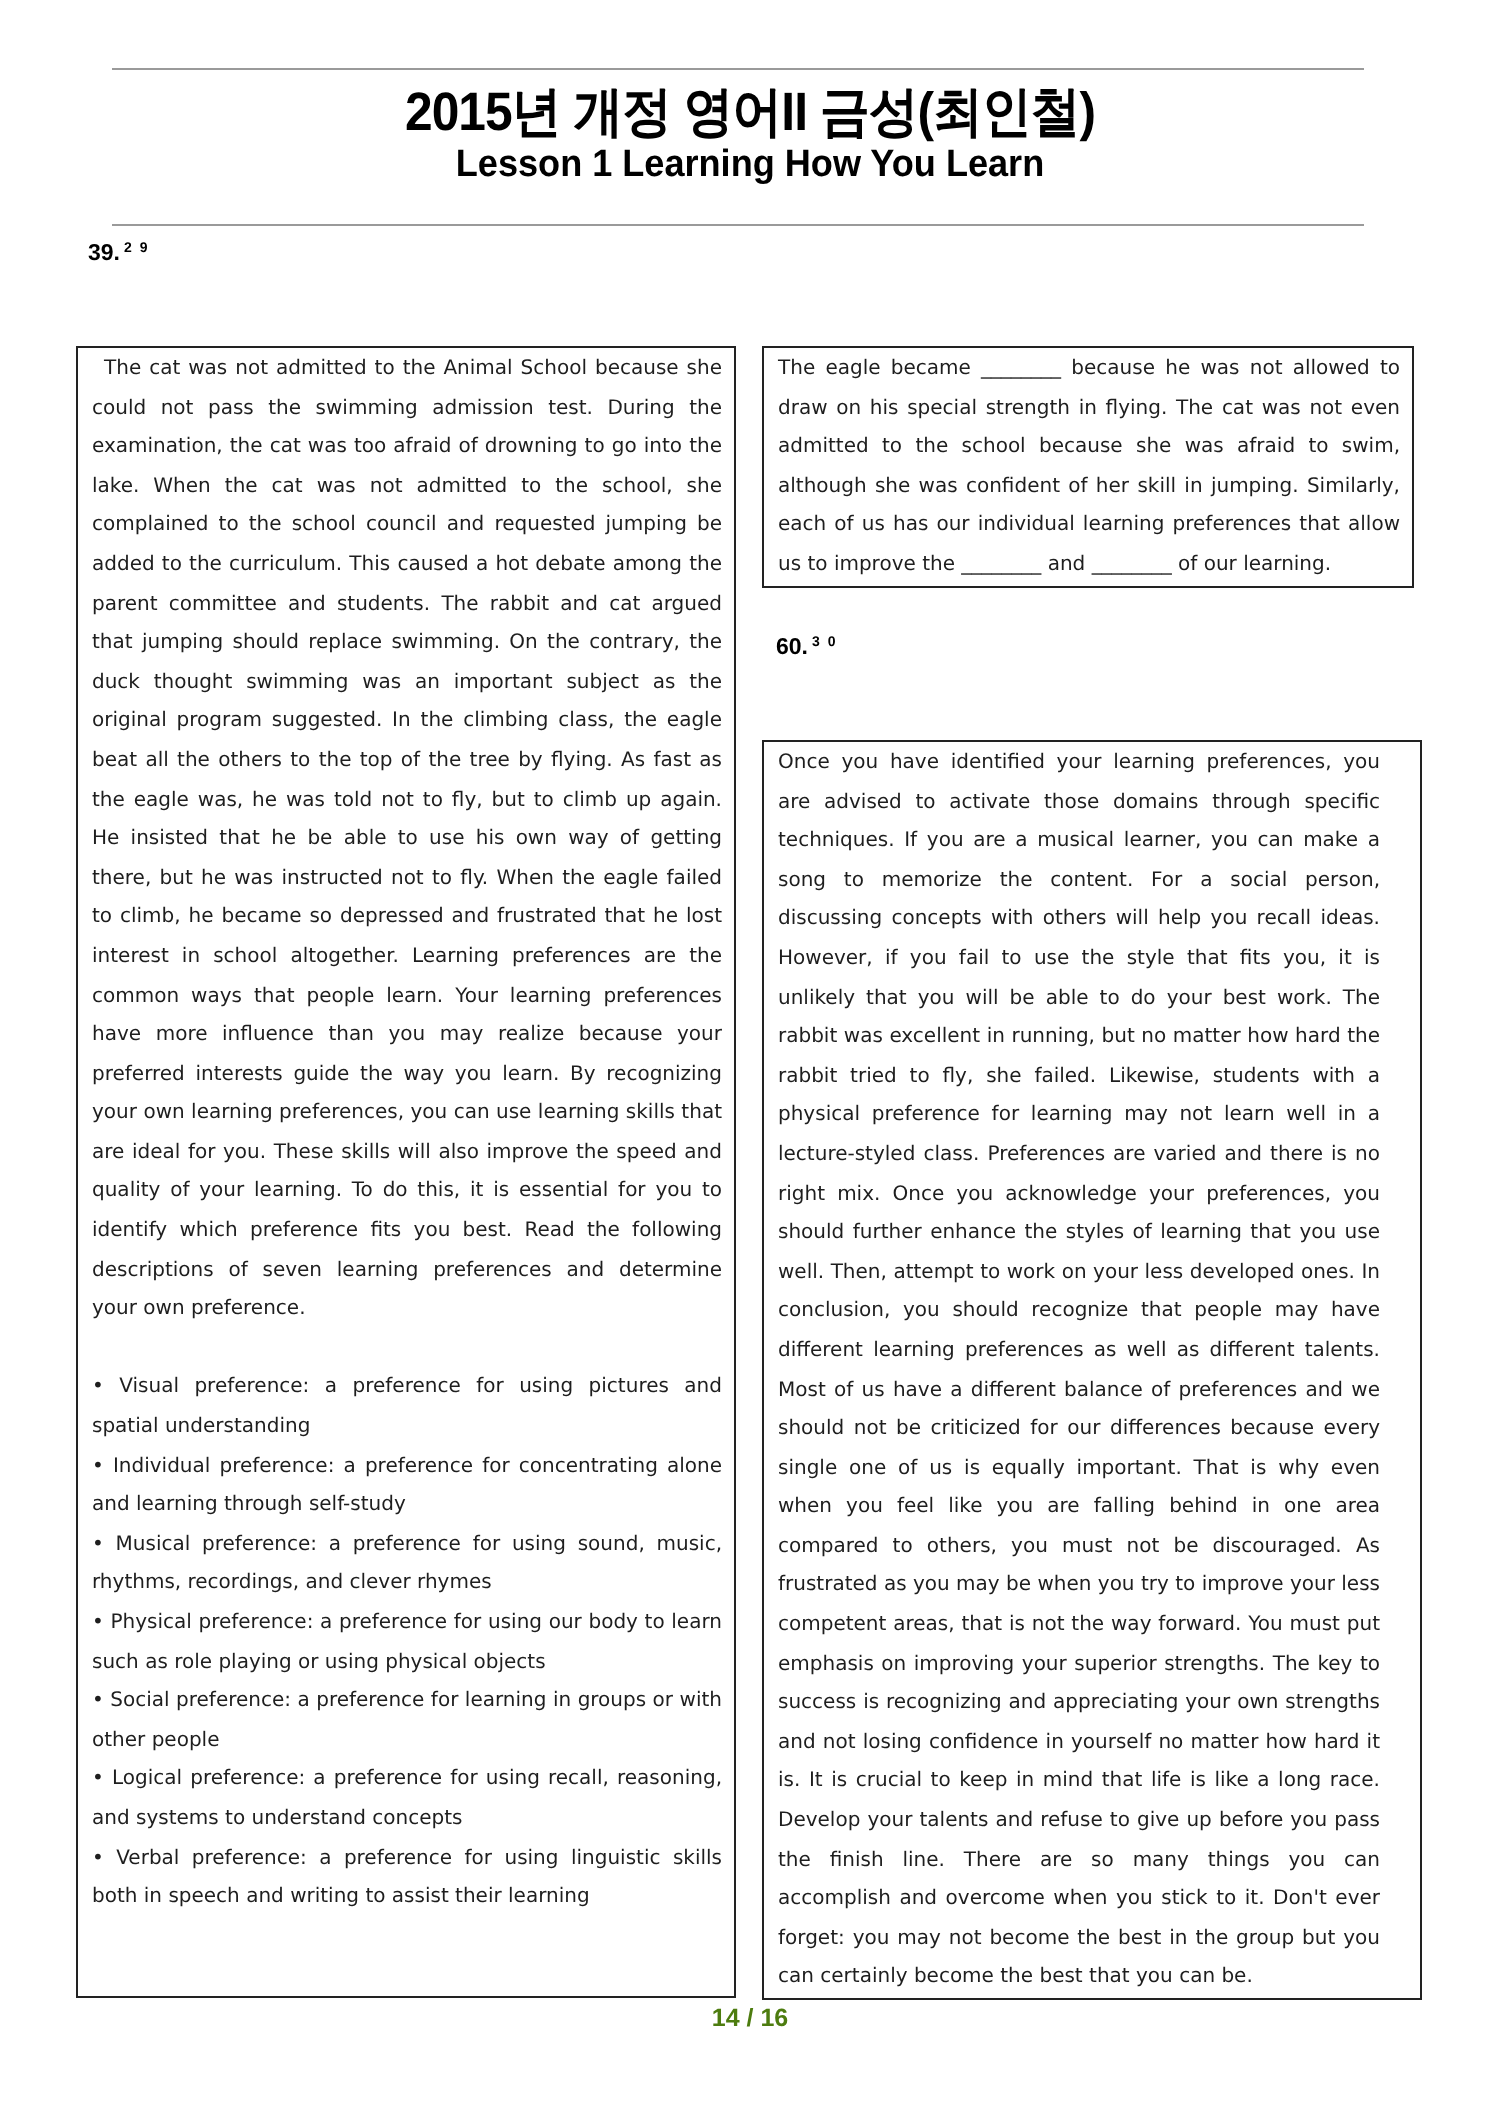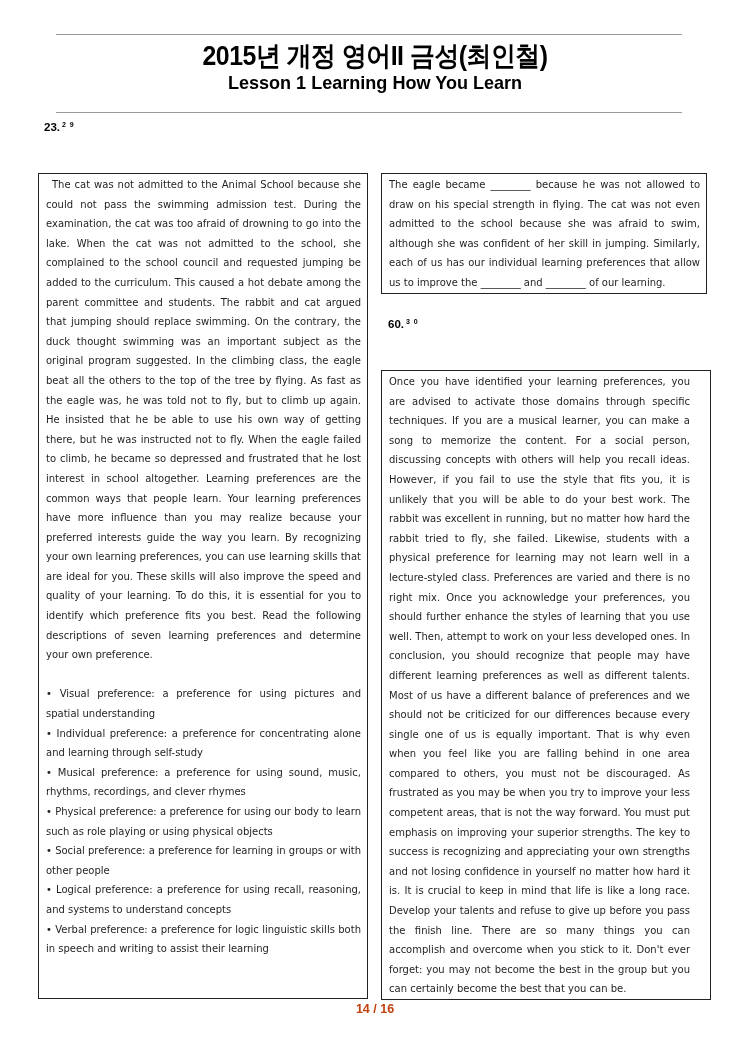--- a/index.html
+++ b/index.html
@@ -7,44 +7,44 @@
   .rule { position: absolute; left: 56px; width: 626px; height: 1px; background: #9a9a9a; }
   .title { position: absolute; left: 0; width: 750px; text-align: center; font-family: "Liberation Sans", sans-serif; font-weight: bold; color: #000; }
   .title-main { top: 38px; font-size: 27px; letter-spacing: -0.5px; transform: scaleX(0.92); }
   .title-sub { top: 72px; font-size: 19px; transform: scaleX(0.95); }
   .qnum { position: absolute; font-family: "Liberation Sans", sans-serif; font-weight: bold; font-size: 11.5px; color: #000; }
   .qnum sup { font-size: 7px; font-weight: bold; letter-spacing: 1px; vertical-align: 4px; margin-left: 2px; }
   .box { position: absolute; border: 1px solid #222; box-sizing: border-box; font-family: "DejaVu Sans", sans-serif; font-size: 10px; line-height: 19.6px; text-align: justify; color: #1e1e1e; margin-top: 36px; }
   .box p { margin: 0; }
   .indent { text-indent: 6px; }
   .blank-line { height: 19.6px; }
-  .footer { position: absolute; top: 1002px; left: 0; width: 750px; text-align: center; font-family: "Liberation Sans", sans-serif; font-weight: bold; font-size: 12.5px; color: #c2410c; }
+  .footer { position: absolute; top: 1002px; left: 0; width: 750px; text-align: center; font-family: "Liberation Sans", sans-serif; font-weight: bold; font-size: 12.5px; color: #4d7c0f; }
 </style>
 </head>
 <body>
 
 <div class="rule" style="top:34px;"></div>
 <div class="title title-main">2015년 개정 영어II 금성(최인철)</div>
 <div class="title title-sub">Lesson 1 Learning How You Learn</div>
 <div class="rule" style="top:112px;"></div>
 
 <div class="qnum" style="top:121px; left:44px;">
-  <span>23.</span><sup>2 9</sup>
+  <span>39.</span><sup>2 9</sup>
 </div>
 
 <div class="box" style="left:38px; top:137px; width:330px; height:826px; padding:1px 6px 0 7px;">
   <p class="indent">The cat was not admitted to the Animal School because she could not pass the swimming admission test. During the examination, the cat was too afraid of drowning to go into the lake. When the cat was not admitted to the school, she complained to the school council and requested jumping be added to the curriculum. This caused a hot debate among the parent committee and students. The rabbit and cat argued that jumping should replace swimming. On the contrary, the duck thought swimming was an important subject as the original program suggested. In the climbing class, the eagle beat all the others to the top of the tree by flying. As fast as the eagle was, he was told not to fly, but to climb up again. He insisted that he be able to use his own way of getting there, but he was instructed not to fly. When the eagle failed to climb, he became so depressed and frustrated that he lost interest in school altogether. Learning preferences are the common ways that people learn. Your learning preferences have more influence than you may realize because your preferred interests guide the way you learn. By recognizing your own learning preferences, you can use learning skills that are ideal for you. These skills will also improve the speed and quality of your learning. To do this, it is essential for you to identify which preference fits you best. Read the following descriptions of seven learning preferences and determine your own preference.</p>
   <div class="blank-line"></div>
   <p>• Visual preference: a preference for using pictures and spatial understanding</p>
   <p>• Individual preference: a preference for concentrating alone and learning through self-study</p>
   <p>• Musical preference: a preference for using sound, music, rhythms, recordings, and clever rhymes</p>
   <p>• Physical preference: a preference for using our body to learn such as role playing or using physical objects</p>
   <p>• Social preference: a preference for learning in groups or with other people</p>
   <p>• Logical preference: a preference for using recall, reasoning, and systems to understand concepts</p>
-  <p>• Verbal preference: a preference for logic linguistic skills both in speech and writing to assist their learning</p>
+  <p>• Verbal preference: a preference for using linguistic skills both in speech and writing to assist their learning</p>
 </div>
 
 <div class="box" style="left:381px; top:137px; width:326px; height:121px; padding:1px 6px 0 7px;">
   <p>The eagle became ________ because he was not allowed to draw on his special strength in flying. The cat was not even admitted to the school because she was afraid to swim, although she was confident of her skill in jumping. Similarly, each of us has our individual learning preferences that allow us to improve the ________ and ________ of our learning.</p>
 </div>
 
 <div class="qnum" style="top:318px; left:388px;">
   <span>60.</span><sup>3 0</sup>
 </div>
 

